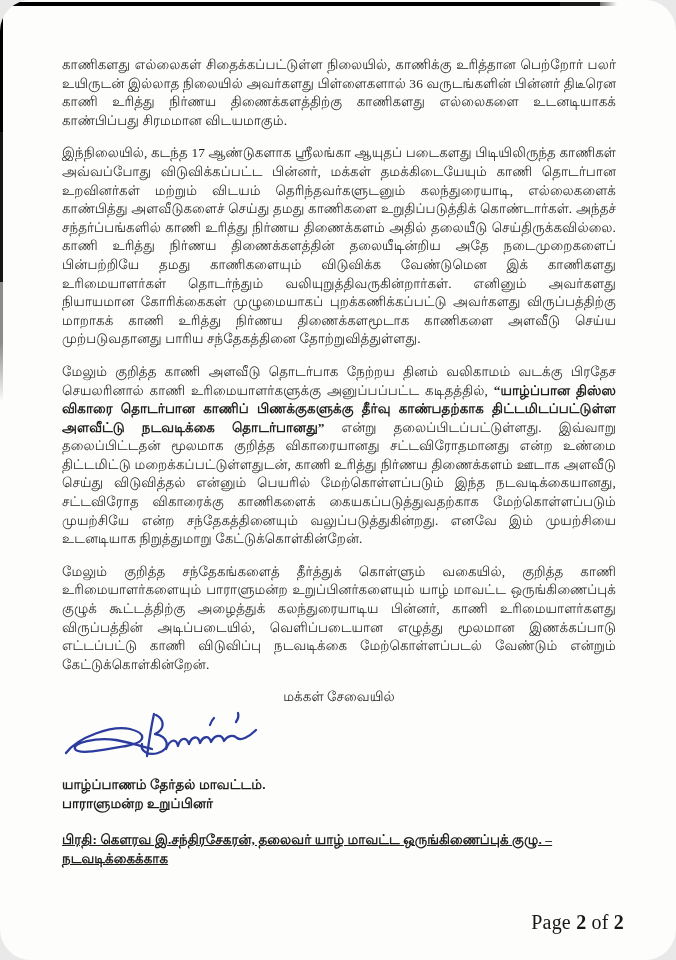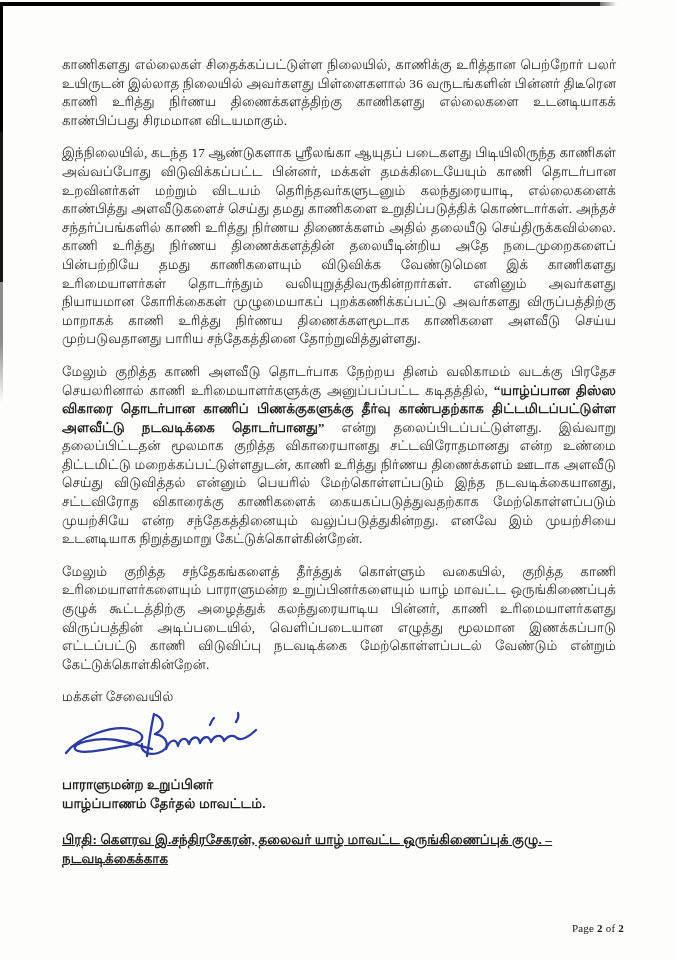--- a/index.html
+++ b/index.html
@@ -3,45 +3,46 @@
 <meta charset="utf-8">
 <style>
   html,body{margin:0;padding:0;background:#e9e9e9;}
   .page{
     position:relative;
     width:676px;height:960px;
     background:#fdfdfc;
     overflow:hidden;
     font-family:"Liberation Serif","DejaVu Serif",serif;
     color:#1e1e1e;
+    border-radius:31px;
   }
   .scan-top{
     position:absolute;top:2px;left:0;width:617px;height:4px;
     background:linear-gradient(to right,#000 0 560px,#1a1a1a 560px 600px,rgba(0,0,0,.55) 600px,transparent);
   }
   .scan-left{
     position:absolute;top:2px;left:0;width:3px;height:400px;
     background:linear-gradient(to bottom,#000 0 130px,#151515 130px 280px,rgba(0,0,0,.45) 280px 340px,transparent);
   }
   .content{
     position:absolute;left:62px;top:56px;width:554px;
     font-size:13.4px;line-height:18.6px;
     text-align:justify;
     letter-spacing:.1px;
   }
   .content p{margin:0 0 14px 0;}
   .b{font-weight:bold;}
-  .salutation{margin-top:4px;margin-bottom:0 !important;text-align:left;}
+  .salutation{margin-top:4px;margin-bottom:0 !important;text-align:center;}
   .signature{height:64px;margin:2px 0 2px 0;}
   .signature svg{display:block;}
   .signer{font-weight:bold;line-height:19px;text-align:left;}
   .copy{margin-top:18px !important;font-weight:bold;text-align:left;text-decoration:underline;}
   .footer{
     position:absolute;right:52px;bottom:26px;
-    font-size:11px;color:#181818;letter-spacing:.2px;
+    font-size:20px;color:#181818;letter-spacing:.2px;
   }
 </style>
 </head>
 <body>
 
 <div class="page">
 
   <div class="scan-top"></div>
   <div class="scan-left"></div>
 
@@ -64,22 +65,22 @@
           <path d="M94 6 C 102 10, 104 20, 93 25 C 106 27, 110 40, 96 44 C 86 47, 78 42, 80 35"></path>
           <path d="M92 5 C 89 18, 87 32, 85 47"></path>
           <path d="M104 40 C 108 30, 114 29, 116 37 C 118 29, 124 27, 127 35 C 130 27, 136 26, 138 34 C 141 27, 147 26, 149 33 C 153 25, 160 25, 162 32 C 165 27, 171 25, 175 29 C 179 32, 187 28, 194 21"></path>
           <path d="M148 16 C 149 13, 150 11, 152 9"></path>
           <path d="M176 4 C 177 7, 176 10, 174 13"></path>
         </g>
       </svg>
     </div>
 
     <div class="signer">
+      <div>யாழ்ப்பாணம் தேர்தல் மாவட்டம்.</div>
       <div>பாராளுமன்ற உறுப்பினர்</div>
-      <div>யாழ்ப்பாணம் தேர்தல் மாவட்டம்.</div>
     </div>
 
     <p class="copy">பிரதி: கௌரவ இ.சந்திரசேகரன், தலைவர் யாழ் மாவட்ட ஒருங்கிணைப்புக் குழு. – நடவடிக்கைக்காக</p>
 
   </div>
 
   <div class="footer"><span>Page</span> <span class="b">2</span> <span>of</span> <span class="b">2</span></div>
 
 </div>
 

